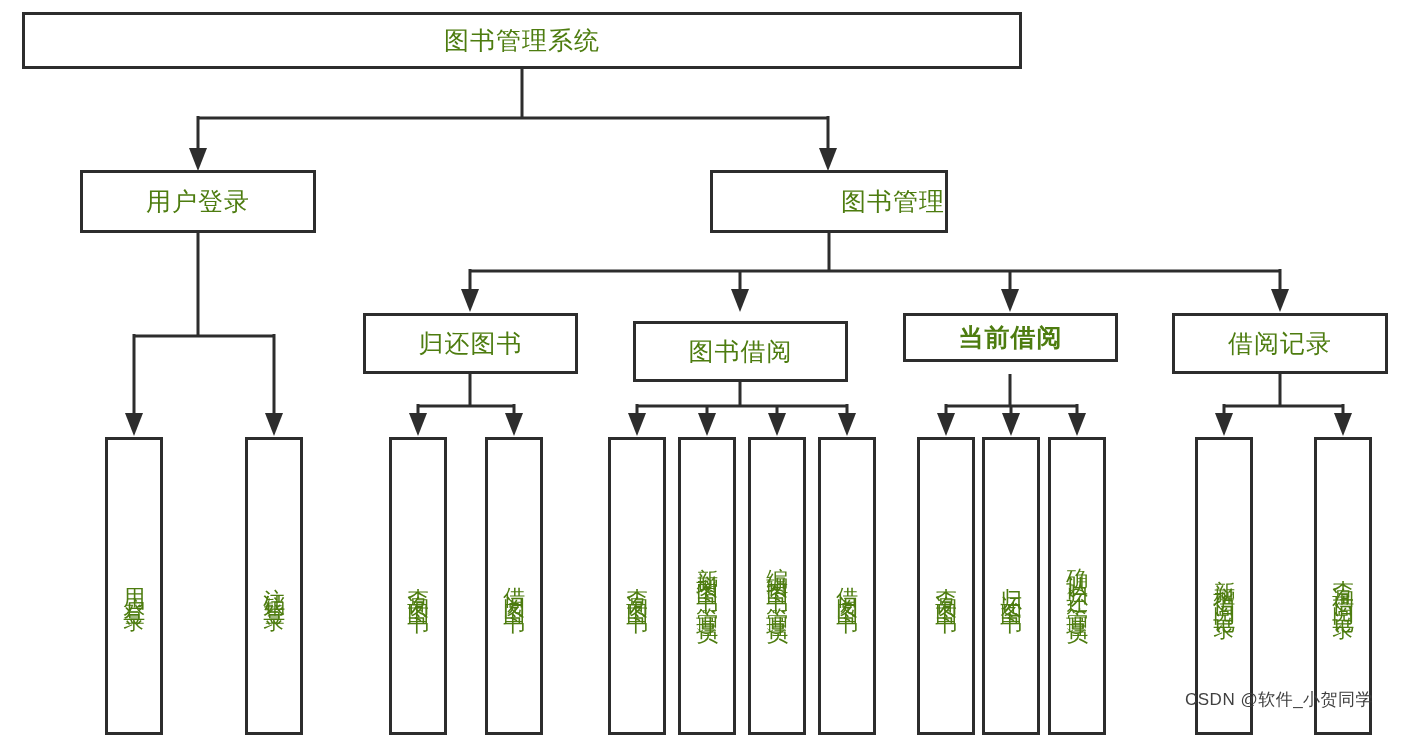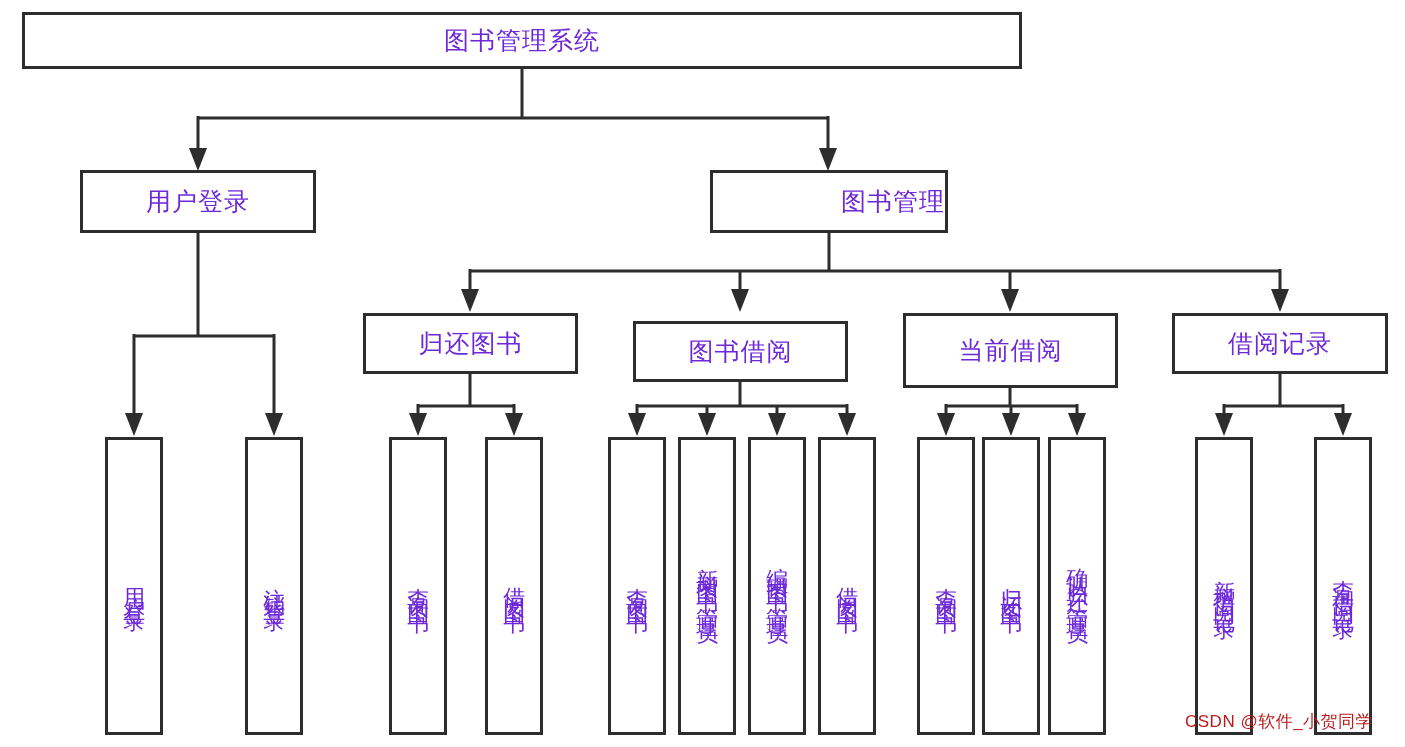--- a/index.html
+++ b/index.html
@@ -24,41 +24,41 @@
     pointer-events: none;
   }
   .node {
     position: absolute;
     box-sizing: border-box;
     background: #ffffff;
     border: 3px solid #2d2d2d;
     display: flex;
     align-items: center;
     justify-content: center;
-    color: #6d28d9;
+    color: #4d7c0f;
     text-align: center;
   }
   .hbox {
     font-size: 25px;
     letter-spacing: 1px;
     white-space: nowrap;
   }
   .vbox {
     writing-mode: vertical-rl;
     text-orientation: mixed;
     font-size: 22px;
     letter-spacing: 8px;
     line-height: 1.2;
   }
   .watermark {
     position: absolute;
     left: 1185px;
-    top: 710px;
+    top: 688px;
     font-size: 17px;
-    color: #b91c1c;
+    color: #404040;
     white-space: nowrap;
     z-index: 5;
     letter-spacing: 0.5px;
   }
 </style>
 </head>
 <body>
 
 <div id="diagram">
 
@@ -112,21 +112,21 @@
   <div class="node hbox" style="left:710px; top:170px; width:238px; height:63px;justify-content:flex-end;">
     <span>图书管理</span>
   </div>
 
   <div class="node hbox" style="left:363px; top:313px; width:215px; height:61px;">
     <span>归还图书</span>
   </div>
   <div class="node hbox" style="left:633px; top:321px; width:215px; height:61px;">
     <span>图书借阅</span>
   </div>
-  <div class="node hbox" style="left:903px; top:313px; width:215px; height:75px;">
+  <div class="node hbox" style="left:903px; top:313px; width:215px; height:49px;font-weight:bold;">
     <span>当前借阅</span>
   </div>
   <div class="node hbox" style="left:1172px; top:313px; width:216px; height:61px;">
     <span>借阅记录</span>
   </div>
 
   <div class="node vbox" style="left:105px; top:437px; width:58px; height:298px;">
     <span>用户登录</span>
   </div>
   <div class="node vbox" style="left:245px; top:437px; width:58px; height:298px;">

